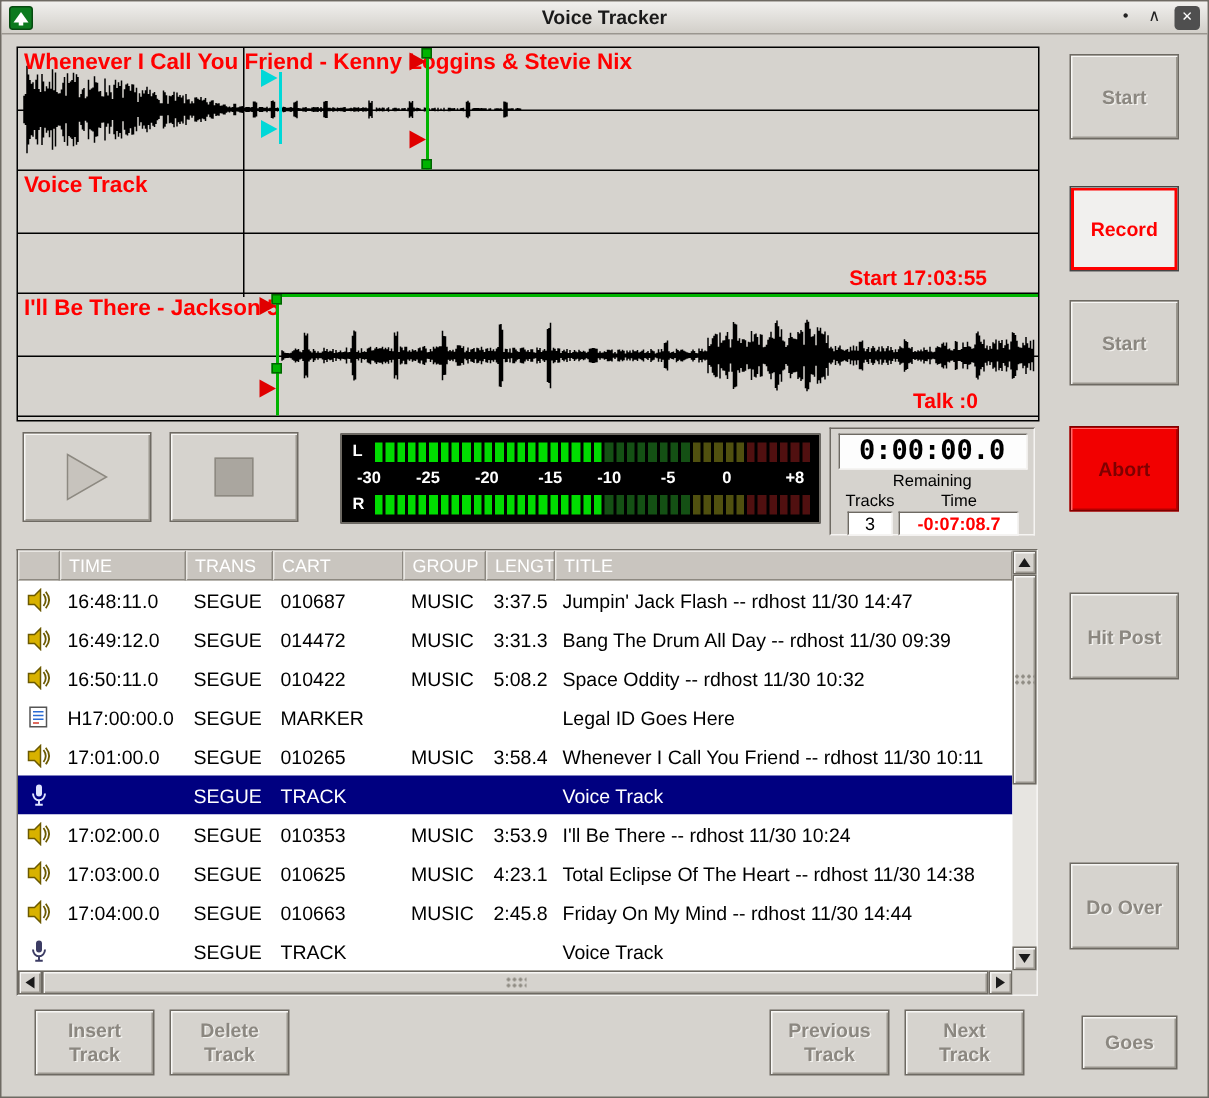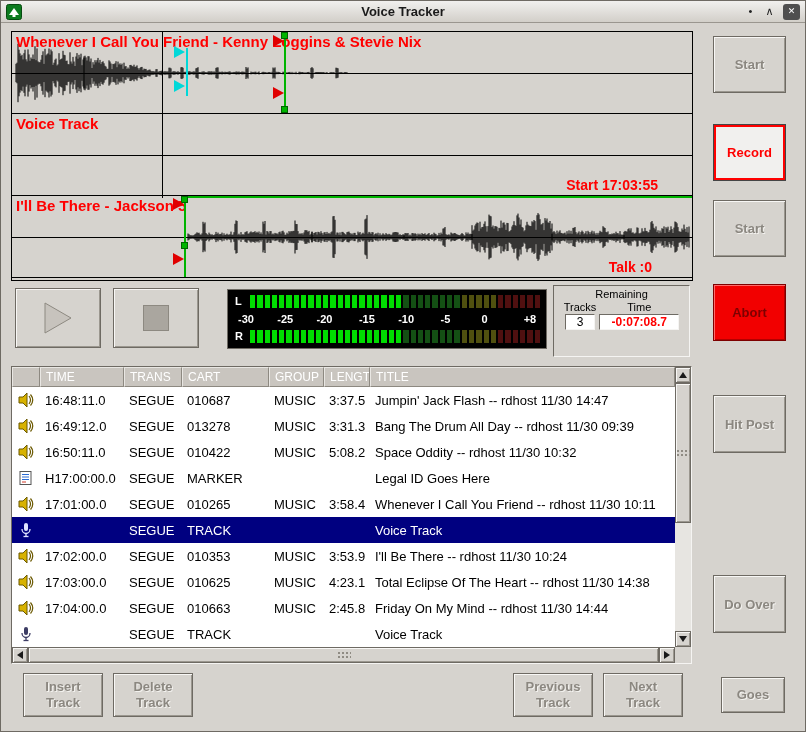--- a/index.html
+++ b/index.html
@@ -283,20 +283,21 @@
         <div class="seg" style="background: rgb(80, 16, 16);"></div>
         <div class="seg" style="background: rgb(80, 16, 16);"></div>
         <div class="seg" style="background: rgb(80, 16, 16);"></div>
         <div class="seg" style="background: rgb(80, 16, 16);"></div>
         <div class="seg" style="background: rgb(80, 16, 16);"></div>
         <div class="seg" style="background: rgb(80, 16, 16);"></div>
       </div>
   </div>
 
   <div class="clockpanel">
+    <div class="clock">0:00:00.0</div>
     <div class="remlabel">Remaining</div>
     <div class="remcols">
       <div class="remcol">
         <span class="smalllabel">Tracks</span>
         <span class="valbox" style="width:30px">3</span>
       </div>
       <div class="remcol">
         <span class="smalllabel">Time</span>
         <span class="valbox neg" style="width:80px">-0:07:08.7</span>
       </div>
@@ -338,21 +339,21 @@
           </div>
           <div class="lrow">
             <div class="cell c-icon">
               <svg width="16" height="16" viewBox="0 0 16 16">
                 <polygon points="1,5 5,5 9,1 9,15 5,11 1,11" fill="#d8b200" stroke="#6b5900"></polygon>
                 <path d="M11 4 q3 4 0 8 M12.5 2.5 q4.5 5.5 0 11" fill="none" stroke="#6b5900" stroke-width="1.2"></path>
               </svg>
             </div>
             <div class="cell c-time">16:49:12.0</div>
             <div class="cell c-trans">SEGUE</div>
-            <div class="cell c-cart">013278</div>
+            <div class="cell c-cart">014472</div>
             <div class="cell c-group">MUSIC</div>
             <div class="cell c-length">3:31.3</div>
             <div class="cell c-title">Bang The Drum All Day -- rdhost 11/30 09:39</div>
           </div>
           <div class="lrow">
             <div class="cell c-icon">
               <svg width="16" height="16" viewBox="0 0 16 16">
                 <polygon points="1,5 5,5 9,1 9,15 5,11 1,11" fill="#d8b200" stroke="#6b5900"></polygon>
                 <path d="M11 4 q3 4 0 8 M12.5 2.5 q4.5 5.5 0 11" fill="none" stroke="#6b5900" stroke-width="1.2"></path>
               </svg>

